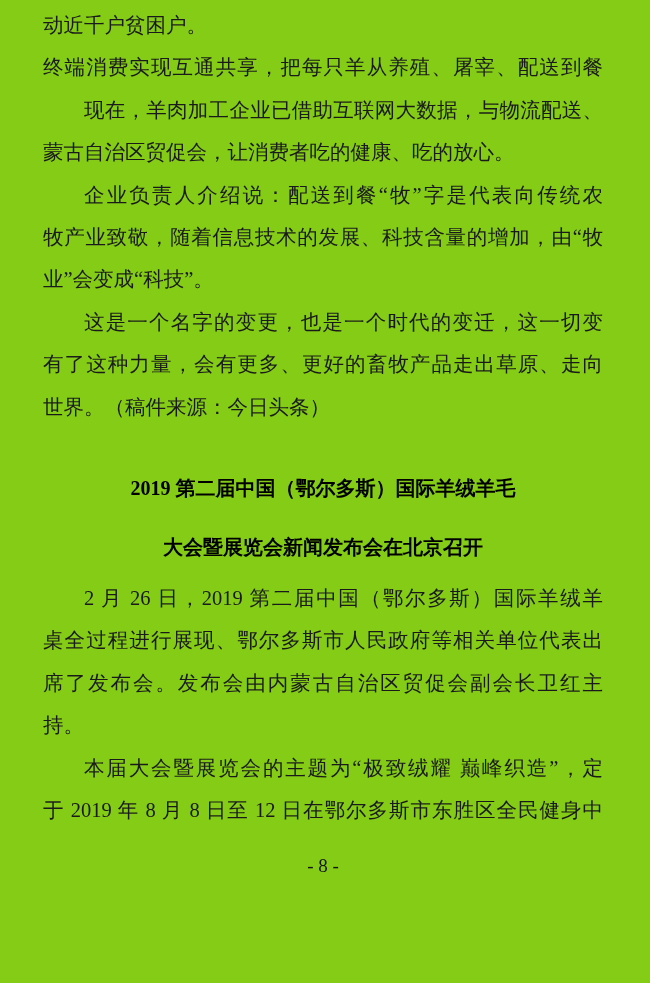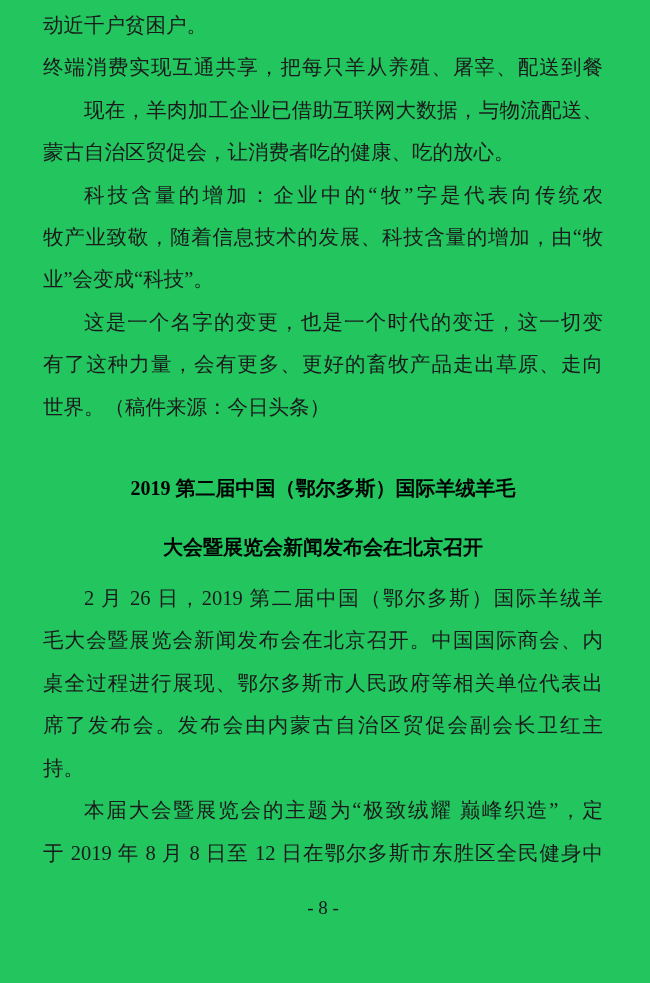--- a/index.html
+++ b/index.html
@@ -4,21 +4,21 @@
 <style>
   html, body { margin: 0; padding: 0; }
   body {
     width: 650px; height: 983px;
     background: #ffffff;
     font-family: "Liberation Serif", "DejaVu Serif", serif;
   }
   .page {
     position: relative;
     width: 650px; height: 983px;
-    background: #22c55e;
+    background: #84cc16;
     color: #1a1a1c;
     overflow: hidden;
   }
   .content {
     padding: 4px 47px 0 43px; 
   }
   
   .ln {
     font-size: 20.5px;
     line-height: 42.4px;
@@ -65,40 +65,39 @@
 <div class="page">
   <div class="content">
 
     <section>
       <div class="ln last">动近千户贫困户。</div>
 
       <div class="ln">终端消费实现互通共享，把每只羊从养殖、屠宰、配送到餐</div>
       <div class="ln indent">现在，羊肉加工企业已借助互联网大数据，与物流配送、</div>
       <div class="ln last">蒙古自治区贸促会，让消费者吃的健康、吃的放心。</div>
 
-      <div class="ln indent">科技含量的增加：企业中的“牧”字是代表向传统农</div>
+      <div class="ln indent">企业负责人介绍说：配送到餐“牧”字是代表向传统农</div>
       <div class="ln">牧产业致敬，随着信息技术的发展、科技含量的增加，由“牧</div>
       <div class="ln last">业”会变成“科技”。</div>
 
       <div class="ln indent">这是一个名字的变更，也是一个时代的变迁，这一切变</div>
       <div class="ln">有了这种力量，会有更多、更好的畜牧产品走出草原、走向</div>
       <div class="src-line">
         <span>世界。</span>
         <span>（稿件来源：今日头条）</span>
       </div>
     </section>
 
     <section>
       <h1 class="headline" style="margin-bottom:0;">
         <div class="h-ln">2019 第二届中国（鄂尔多斯）国际羊绒羊毛</div>
         <div class="h-ln">大会暨展览会新闻发布会在北京召开</div>
       </h1>
 
       <div class="ln indent">2 月 26 日，2019 第二届中国（鄂尔多斯）国际羊绒羊</div>
-      <div class="ln">毛大会暨展览会新闻发布会在北京召开。中国国际商会、内</div>
       <div class="ln">桌全过程进行展现、鄂尔多斯市人民政府等相关单位代表出</div>
       <div class="ln">席了发布会。发布会由内蒙古自治区贸促会副会长卫红主</div>
       <div class="ln last">持。</div>
 
       <div class="ln indent">本届大会暨展览会的主题为“极致绒耀 巅峰织造”，定</div>
       <div class="ln">于 2019 年 8 月 8 日至 12 日在鄂尔多斯市东胜区全民健身中</div>
     </section>
 
     <div class="footer">- 8 -</div>
   </div>

